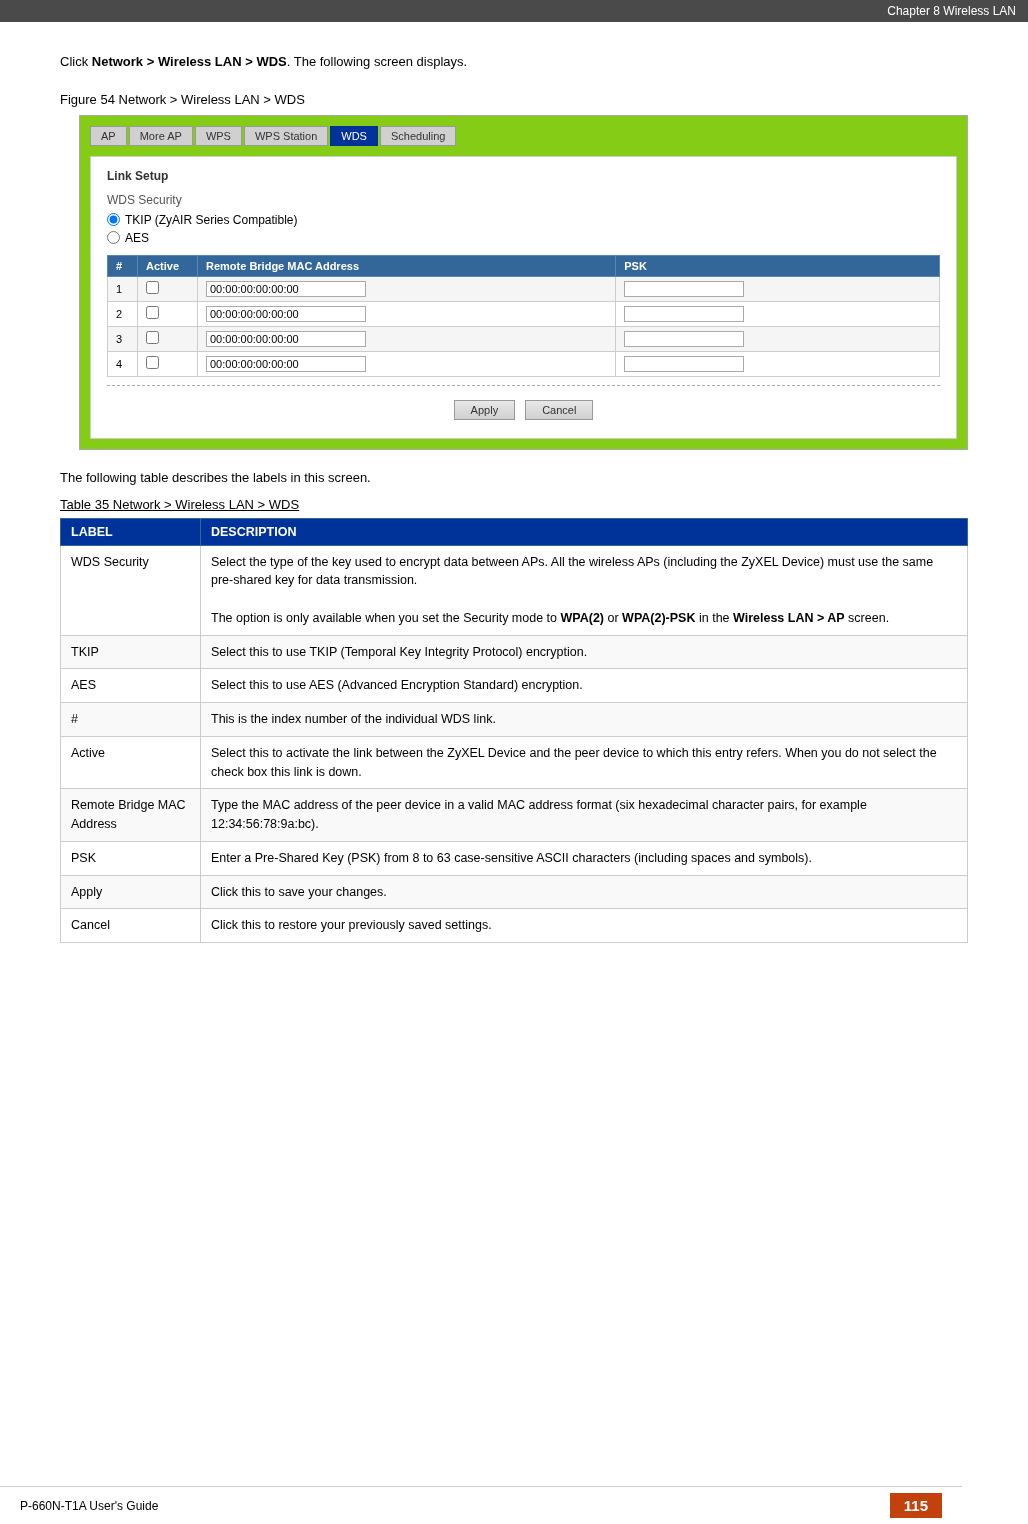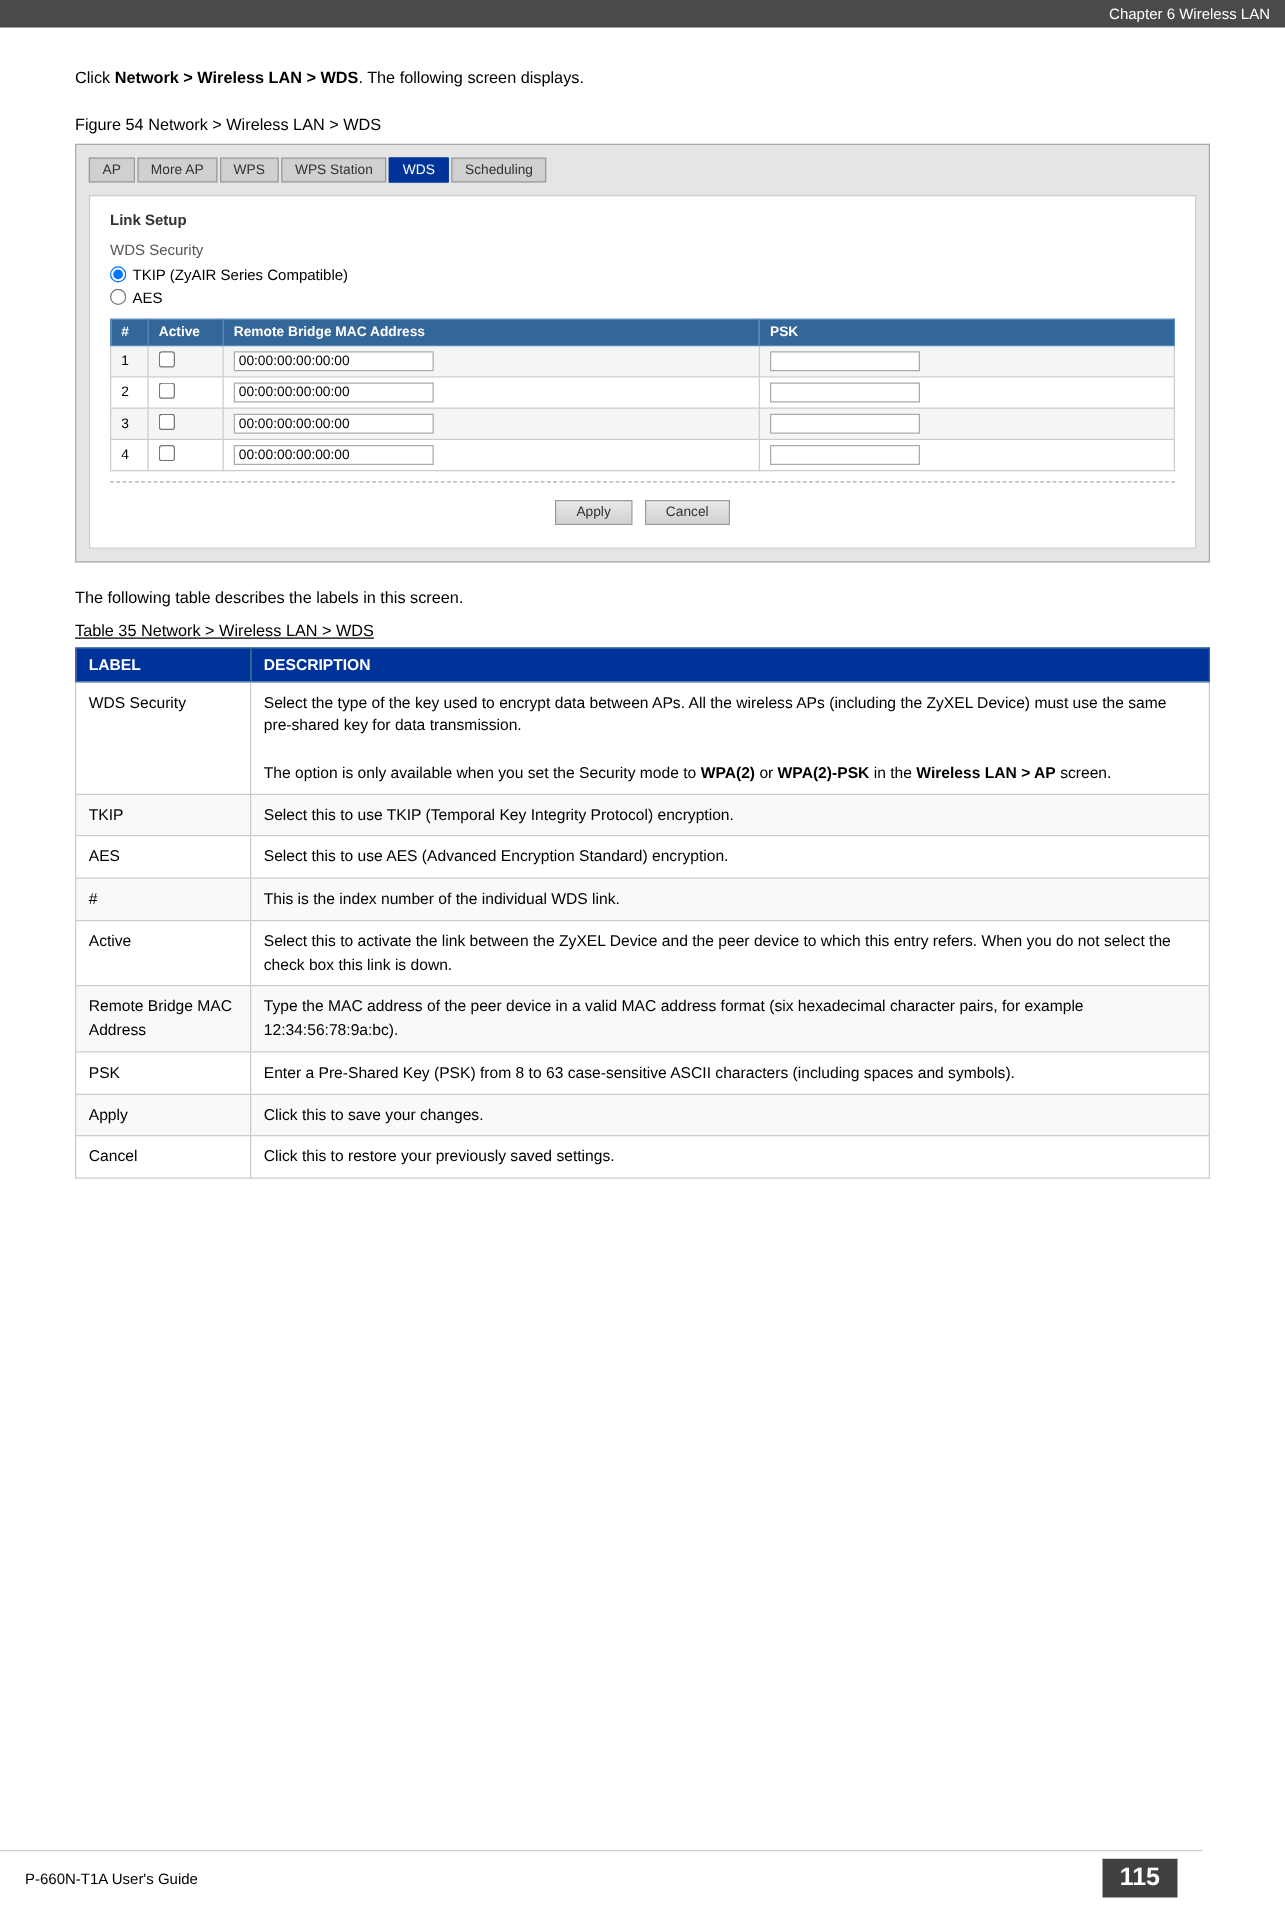--- a/index.html
+++ b/index.html
@@ -43,23 +43,24 @@
       margin-bottom: 8px;
       font-size: 13px;
     }
     .figure-caption span {
       font-weight: normal;
     }
 
     
     .screen-box {
       border: 1px solid #aaa;
-      background: #e5e5e5;
+      background: #84cc16;
       padding: 10px;
       margin-bottom: 20px;
+      margin-left: 19px;
     }
 
     .tab-bar {
       display: flex;
       gap: 2px;
       margin-bottom: 10px;
     }
 
     .tab {
       padding: 3px 10px;
@@ -236,38 +237,38 @@
       display: flex;
       justify-content: space-between;
       align-items: center;
       background: #fff;
       border-top: 1px solid #ccc;
       padding: 6px 20px;
       font-size: 12px;
     }
 
     .footer-page {
-      background: #404040;
+      background: #c2410c;
       color: #fff;
       padding: 4px 14px;
-      font-size: 20px;
+      font-size: 15px;
       font-weight: bold;
     }
 
     .dashed-border {
       border-top: 1px dashed #aaa;
       margin-top: 8px;
       margin-bottom: 8px;
     }
   </style>
 </head>
 <body>
 
 <div class="chapter-header">
-  <span>Chapter 6 Wireless LAN</span>
+  <span>Chapter 8 Wireless LAN</span>
 </div>
 
 <div class="content">
 
   <p class="intro-text">
     <span>Click </span><strong>Network &gt; Wireless LAN &gt; WDS</strong><span>. The following screen displays.</span>
   </p>
 
   <p class="figure-caption">
     <span>Figure 54</span><span>  Network &gt; Wireless LAN &gt; WDS</span>

